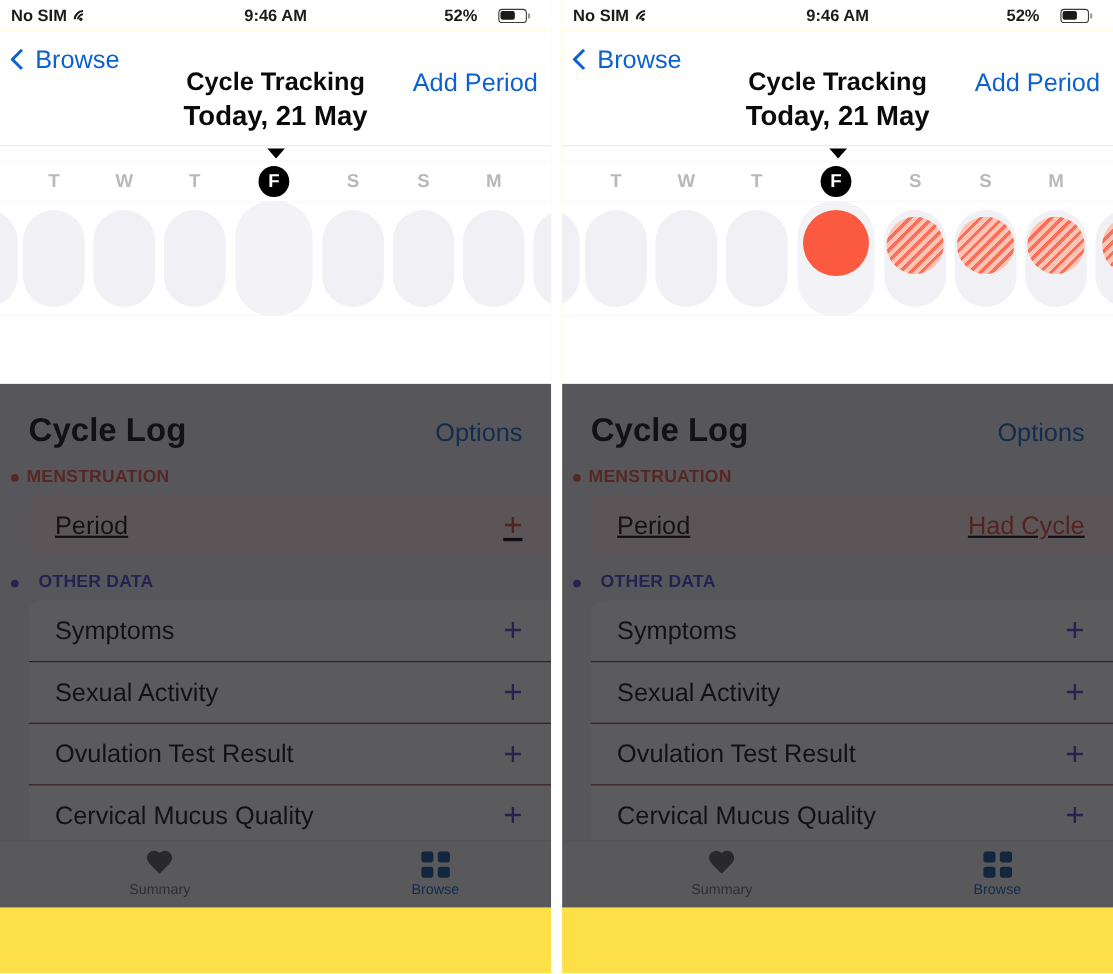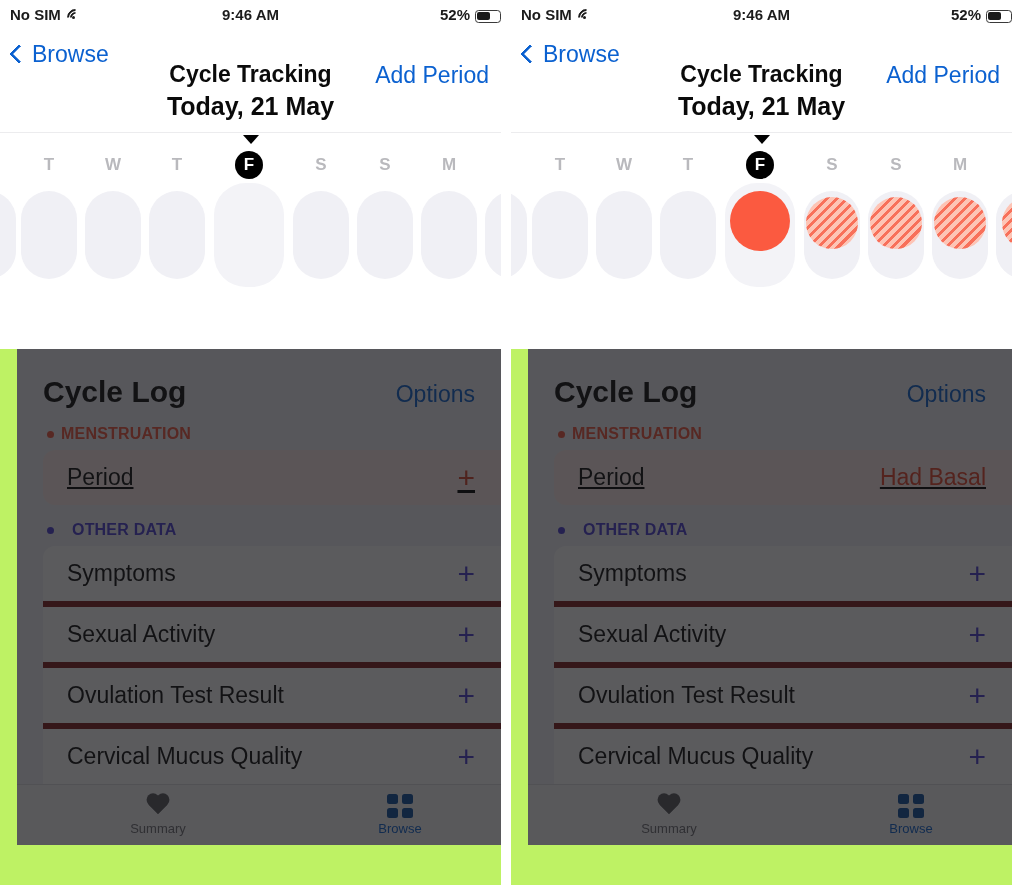--- a/index.html
+++ b/index.html
@@ -4,30 +4,30 @@
 <style>
   html,body{margin:0;padding:0;}
   body{
     width:1012px;height:885px;
     background:#ffffff;
     font-family:"Liberation Sans","DejaVu Sans",sans-serif;
     overflow:hidden;
     position:relative;
   }
   .stage{position:absolute;left:0;top:0;width:1012px;height:885px;display:flex;gap:10px;}
-  .panel{position:relative;width:547px;height:885px;background:#bef264;overflow:hidden;}
+  .panel{position:relative;width:547px;height:885px;background:#fde047;overflow:hidden;}
 
   
   .statusbar{
     position:relative;height:28px;background:#ffffff;
     display:flex;align-items:center;font-size:15px;font-weight:bold;color:#1b1b1b;
   }
   .sb-left{position:absolute;left:10px;display:flex;align-items:center;gap:6px;}
   .sb-center{position:absolute;left:0;right:0;text-align:center;}
-  .sb-right{position:absolute;right:0;display:flex;align-items:flex-end;gap:5px;}
+  .sb-right{position:absolute;right:22px;display:flex;align-items:center;gap:19px;}
   .wifi{display:inline-block;width:17px;height:13px;position:relative;}
   .wifi i{position:absolute;border:2.2px solid #1b1b1b;border-bottom-color:transparent;border-left-color:transparent;border-right-color:transparent;border-radius:50%;}
   .wifi i:nth-child(1){width:13px;height:13px;left:0px;top:1px;transform:rotate(-45deg);}
   .wifi i:nth-child(2){width:7px;height:7px;left:3px;top:4px;transform:rotate(-45deg);}
   .wifi b{position:absolute;width:3.4px;height:3.4px;border-radius:50%;background:#1b1b1b;left:4.8px;top:8px;}
   .batt{display:inline-block;width:26px;height:13px;border:1.6px solid #3a3a3a;border-radius:3.6px;position:relative;box-sizing:border-box;}
   .batt::after{content:"";position:absolute;right:-4px;top:3.2px;width:2px;height:5px;background:#9a9a9a;border-radius:0 1.5px 1.5px 0;}
   .batt-fill{position:absolute;left:1.3px;top:1.3px;bottom:1.3px;width:52%;background:#1b1b1b;border-radius:2px;}
 
   
@@ -61,41 +61,41 @@
   .dot.solid{background:#fb5a40;}
   .dot.hatch{
     background:
       repeating-linear-gradient(-45deg,
         #f8705a 0px,#f8705a 3px,
         #fdc4b5 3px,#fdc4b5 7px);
   }
   .calspacer{height:62px;background:#ffffff;}
 
   
-  .sheet{position:relative;background:#f2f2f7;flex:1;margin-left:17px;}
+  .sheet{position:relative;background:#f2f2f7;flex:1;}
   .dim{position:absolute;left:0;top:0;right:0;bottom:0;background:rgba(22,22,24,0.70);pointer-events:none;z-index:30;}
 
   .sheet-inner{position:relative;padding:0 0 0 0;}
   .sheet-head{display:flex;align-items:baseline;justify-content:space-between;padding:26px 26px 0 26px;}
   .sheet-title{font-size:30px;font-weight:bold;color:#0a0a0a;}
   .sheet-options{font-size:23px;color:#0b61d0;cursor:pointer;}
 
-  .grouplabel{display:flex;align-items:center;gap:7px;padding:16px 0 7px 30px;
+  .grouplabel{display:flex;align-items:center;gap:7px;padding:16px 0 7px 10px;
     font-size:16px;font-weight:bold;letter-spacing:0.2px;}
   .grouplabel .bullet{width:7px;height:7px;border-radius:50%;}
   .grouplabel.menstruation{color:#f2543d;}
   .grouplabel.menstruation .bullet{background:#f2543d;}
   .grouplabel.other{color:#4a3fd4;gap:18px;}
   .grouplabel.other .bullet{background:#4a3fd4;}
 
   .card{margin:0 0 0 26px;background:#ffffff;border-radius:12px 0 0 12px;overflow:hidden;}
   .card.period{background:#fdecea;text-decoration:underline;}
   .row{display:flex;align-items:center;justify-content:space-between;
     height:55px;padding:0 26px 0 24px;font-size:23px;color:#0d0d0d;cursor:pointer;}
-  .row + .row{border-top:6px solid #7f1d1d;}
+  .row + .row{border-top:1px solid #7f1d1d;}
   .plus{font-size:30px;line-height:1;font-weight:300;color:#4a3fd4;}
   .plus.red{color:#d8452e;}
   .rowval{font-size:23px;color:#e8452c;}
 
   
   .tabbar{position:absolute;left:0;right:0;bottom:0;height:60px;background:#f7f7f9;
     border-top:1px solid #dcdce0;display:flex;z-index:20;}
   .tab{flex:1;display:flex;flex-direction:column;align-items:center;justify-content:center;gap:3px;cursor:pointer;padding-left:40px;}
   .tab .lbl{font-size:13px;color:#6e6e73;}
   .tab.active .lbl{color:#0b61d0;}
@@ -332,21 +332,21 @@
           <div class="sheet-options">Options</div>
         </div>
 
         <div class="grouplabel menstruation">
           <span class="bullet"></span>
           <span>MENSTRUATION</span>
         </div>
         <div class="card period">
           <div class="row">
             <span>Period</span>
-            <span class="rowval">Had Basal</span>
+            <span class="rowval">Had Cycle</span>
           </div>
         </div>
 
         <div class="grouplabel other">
           <span class="bullet"></span>
           <span>OTHER DATA</span>
         </div>
         <div class="card" id="otherrows-right">
             <div class="row">
               <span>Symptoms</span>

